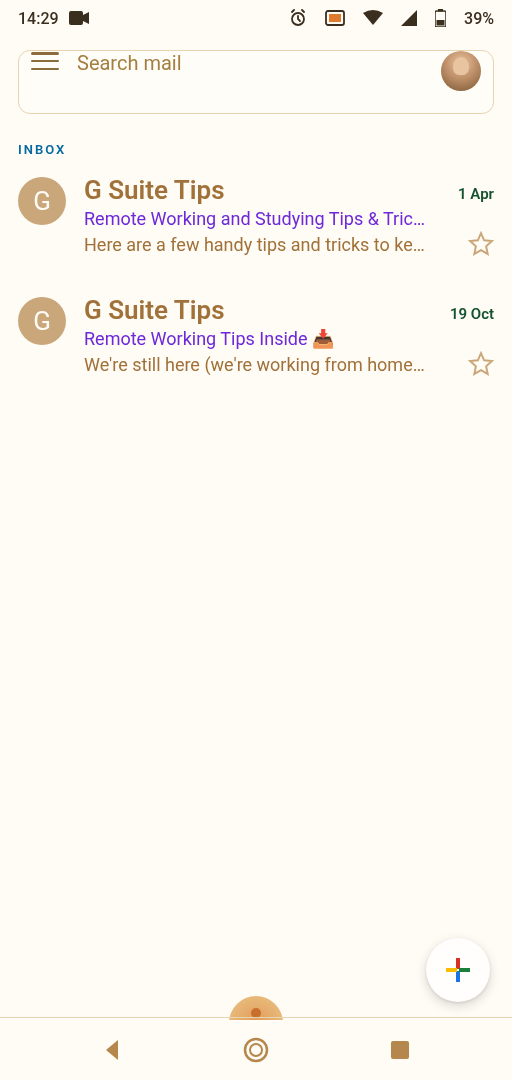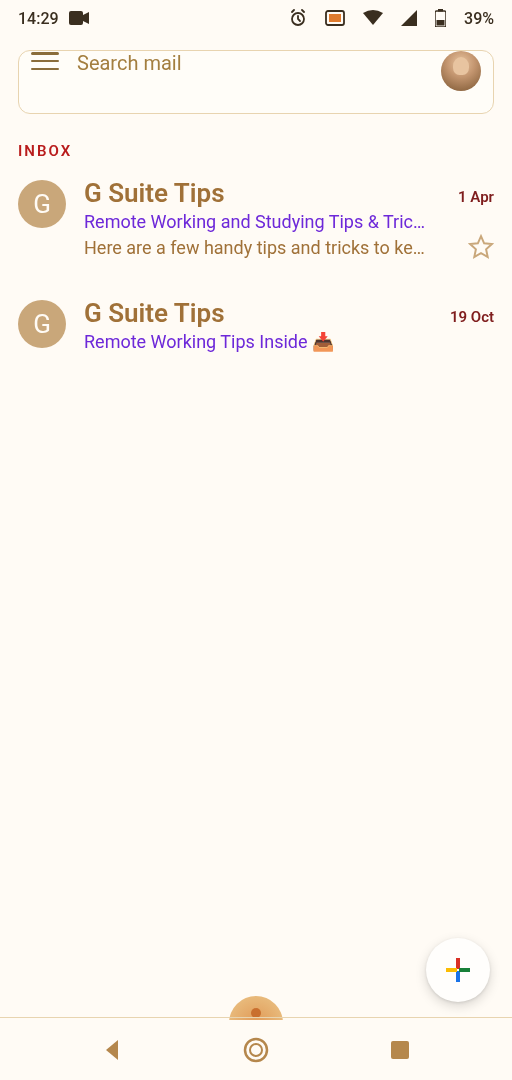--- a/index.html
+++ b/index.html
@@ -81,24 +81,24 @@
       position: absolute;
       top: 6px;
       left: 12px;
       width: 16px;
       height: 18px;
       background: #e8c4a0;
       border-radius: 50% 50% 40% 40%;
     }
     .section-label {
       padding: 28px 18px 18px;
-      font-size: 15px;
+      font-size: 13px;
       font-weight: 600;
       letter-spacing: 2px;
-      color: #b91c1c;
+      color: #0369a1;
     }
     .email-list {
       padding: 0 18px;
     }
     .email-item {
       display: flex;
       gap: 18px;
       margin-bottom: 38px;
       position: relative;
     }
@@ -125,21 +125,21 @@
       align-items: baseline;
     }
     .email-sender {
       font-size: 26px;
       font-weight: 600;
       color: #a07138;
     }
     .email-date {
       font-size: 15px;
       font-weight: 600;
-      color: #7f1d1d;
+      color: #14532d;
       white-space: nowrap;
     }
     .email-subject {
       font-size: 18px;
       color: #6d28d9;
       margin-top: 3px;
       white-space: nowrap;
       overflow: hidden;
       text-overflow: ellipsis;
       padding-right: 34px;
@@ -307,20 +307,28 @@
   </div>
 
   <div class="email-item">
     <div class="email-avatar">G</div>
     <div class="email-content">
       <div class="email-header">
         <span class="email-sender">G Suite Tips</span>
         <span class="email-date">19 Oct</span>
       </div>
       <div class="email-subject">Remote Working Tips Inside 📥</div>
+      <div class="email-preview-row">
+        <div class="email-preview">We're still here (we're working from home…</div>
+        <div class="star-btn">
+          <svg width="26" height="26" viewBox="0 0 24 24">
+              <path d="M12 2 L14.9 8.6 L22 9.3 L16.7 14.1 L18.2 21.2 L12 17.6 L5.8 21.2 L7.3 14.1 L2 9.3 L9.1 8.6 Z" fill="none" stroke="#c9a77a" stroke-width="1.8"></path>
+            </svg>
+        </div>
+      </div>
     </div>
   </div>
 
 </div>
 
 <div class="fab">
   <svg width="30" height="30" viewBox="0 0 30 30">
     <rect x="13" y="3" width="4" height="11" fill="#d93025"></rect>
     <rect x="13" y="16" width="4" height="11" fill="#1a73e8"></rect>
     <rect x="3" y="13" width="11" height="4" fill="#fbbc04"></rect>

